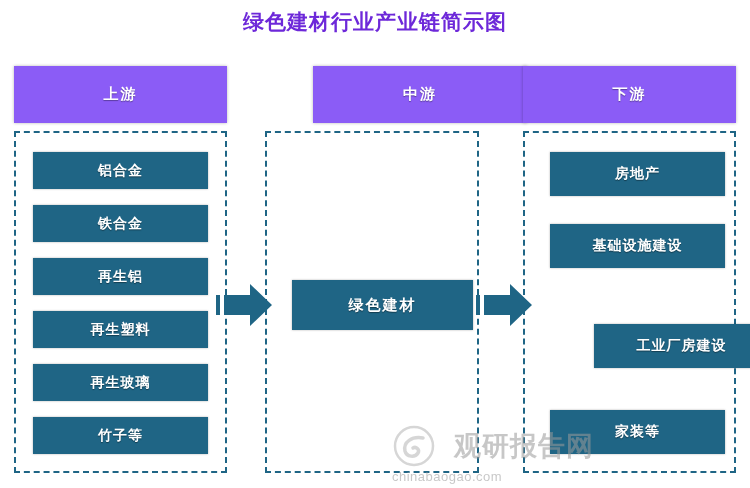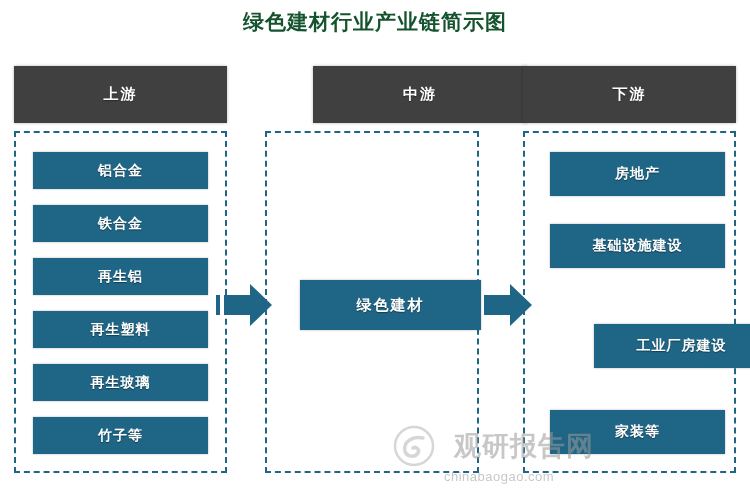--- a/index.html
+++ b/index.html
@@ -24,30 +24,30 @@
 
   
   .chart-title {
     position: absolute;
     left: 0;
     top: 8px;
     width: 750px;
     text-align: center;
     font-size: 21px;
     font-weight: 700;
-    color: #14532d;
+    color: #6d28d9;
     letter-spacing: 1px;
     font-family: "Liberation Serif", "DejaVu Serif", serif;
   }
 
   
   .col-header {
     position: absolute;
     height: 57px;
-    background: #404040;
+    background: #8b5cf6;
     box-shadow: 0 0 3px rgba(0,0,0,0.28);
     display: flex;
     align-items: center;
     justify-content: center;
     color: #ffffff;
     font-size: 15px;
     font-weight: 700;
     letter-spacing: 2px;
     font-family: "Liberation Serif", "DejaVu Serif", serif;
     text-shadow: 0 1px 1px rgba(0,0,0,0.35);
@@ -91,21 +91,21 @@
     letter-spacing: 1px;
   }
   .item-box.right-item {
     left: 550px;
     width: 175px;
     height: 44px;
     font-size: 14px;
     letter-spacing: 1px;
   }
   .item-box.mid-item {
-    left: 300px;
+    left: 292px;
     top: 280px;
     width: 181px;
     height: 50px;
     font-size: 15px;
     letter-spacing: 2px;
   }
 
   
   .arrow {
     position: absolute;
@@ -135,21 +135,20 @@
   .wm-logo { width: 44px; height: 44px; }
   .wm-text {
     font-size: 27px;
     font-weight: 700;
     color: #9a9a9a;
     letter-spacing: 1px;
     font-family: "Liberation Serif", "DejaVu Serif", serif;
     line-height: 1;
   }
   .wm-sub {
-    margin-left: 52px;
     margin-top: 1px;
     font-size: 13px;
     color: #9a9a9a;
     letter-spacing: 0.5px;
     font-family: "Liberation Sans", "DejaVu Sans", sans-serif;
   }
 </style>
 </head>
 <body>
 

